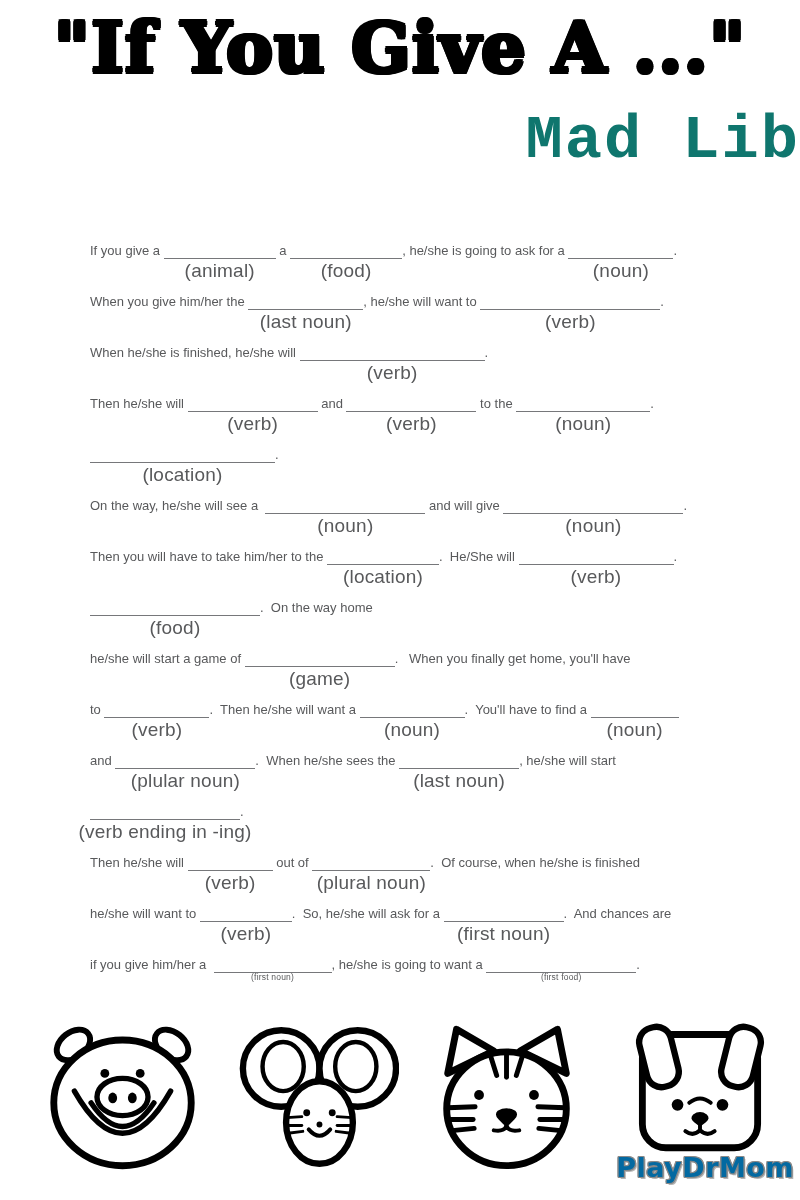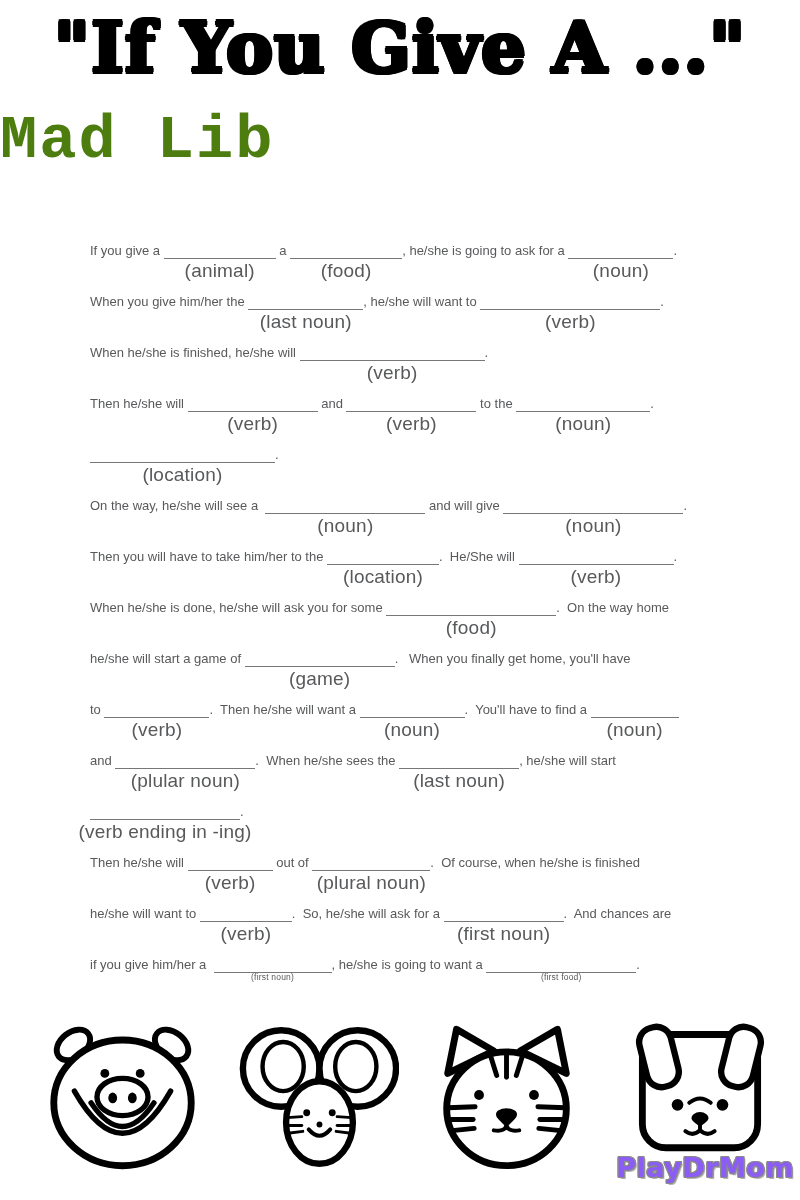--- a/index.html
+++ b/index.html
@@ -8,23 +8,23 @@
     font-family:"Liberation Sans", sans-serif; overflow:hidden;
   }
   .title {
     position:absolute; top:8px; left:0; width:100%; text-align:center;
     font-family:"DejaVu Serif", serif; font-weight:bold; font-size:70px; line-height:1.15;
     color:#000; letter-spacing:1px;
     text-shadow: 2.2px 0 #000, -2.2px 0 #000, 0 1.8px #000, 0 -1.8px #000,
                  1.6px 1.6px #000, -1.6px -1.6px #000, 1.6px -1.6px #000, -1.6px 1.6px #000;
   }
   .subtitle {
-    position:absolute; top:104px; left:0; width:100%; text-align:left;
+    position:absolute; top:104px; left:0; width:100%; text-align:right;
     font-family:"Liberation Mono", monospace; font-weight:600; font-size:62px; line-height:1.2;
-    color:#4d7c0f; letter-spacing:2px;
+    color:#0f766e; letter-spacing:2px;
   }
   .madlib {
     position:absolute; left:90px; top:243px; width:648px;
     font-size:13px; color:#58595b;
   }
   .line { position:relative; height:51px; white-space:pre; }
   .seg  { white-space:pre; }
   .blank {
     display:inline-block; position:relative; height:14px;
     border-bottom:1.4px solid #76777a; vertical-align:-4px;
@@ -34,21 +34,21 @@
     font-size:19px; color:#58595b; white-space:nowrap; letter-spacing:0.2px;
   }
   .lbl.small { font-size:8.5px; top:14px; }
   .animals {
     position:absolute; left:42px; top:1022px; width:742px;
     display:flex; justify-content:space-between; align-items:flex-start;
   }
   .watermark {
     position:absolute; right:6px; top:1152px;
     font-family:"DejaVu Sans", sans-serif; font-weight:bold; font-size:27px;
-    color:#8b5cf6;
+    color:#0369a1;
     text-shadow: 1.2px 0 #8a8a8a, -1.2px 0 #8a8a8a, 0 1.2px #8a8a8a, 0 -1.2px #8a8a8a,
                  1px 1px #8a8a8a, -1px -1px #8a8a8a, 1px -1px #8a8a8a, -1px 1px #8a8a8a,
                  2px 2px 0 #b5b5b5;
     letter-spacing:0.5px;
   }
 </style>
 </head>
 <body>
 
 <div class="page">
@@ -57,21 +57,21 @@
   <div class="subtitle">Mad Lib</div>
 
   <div class="madlib">
       <div class="line"><span class="seg">If you give a </span><span class="blank" style="width: 112px;"><span class="lbl">(animal)</span></span><span class="seg"> a </span><span class="blank" style="width: 112px;"><span class="lbl">(food)</span></span><span class="seg">, he/she is going to ask for a </span><span class="blank" style="width: 105px;"><span class="lbl">(noun)</span></span><span class="seg">.</span></div>
       <div class="line"><span class="seg">When you give him/her the </span><span class="blank" style="width: 115px;"><span class="lbl">(last noun)</span></span><span class="seg">, he/she will want to </span><span class="blank" style="width: 180px;"><span class="lbl">(verb)</span></span><span class="seg">.</span></div>
       <div class="line"><span class="seg">When he/she is finished, he/she will </span><span class="blank" style="width: 185px;"><span class="lbl">(verb)</span></span><span class="seg">.</span></div>
       <div class="line"><span class="seg">Then he/she will </span><span class="blank" style="width: 130px;"><span class="lbl">(verb)</span></span><span class="seg"> and </span><span class="blank" style="width: 130px;"><span class="lbl">(verb)</span></span><span class="seg"> to the </span><span class="blank" style="width: 134px;"><span class="lbl">(noun)</span></span><span class="seg">.</span></div>
       <div class="line"><span class="blank" style="width: 185px;"><span class="lbl">(location)</span></span><span class="seg">.</span></div>
       <div class="line"><span class="seg">On the way, he/she will see a  </span><span class="blank" style="width: 160px;"><span class="lbl">(noun)</span></span><span class="seg"> and will give </span><span class="blank" style="width: 180px;"><span class="lbl">(noun)</span></span><span class="seg">.</span></div>
       <div class="line"><span class="seg">Then you will have to take him/her to the </span><span class="blank" style="width: 112px;"><span class="lbl">(location)</span></span><span class="seg">.  He/She will </span><span class="blank" style="width: 155px;"><span class="lbl">(verb)</span></span><span class="seg">.</span></div>
-      <div class="line"><span class="seg">When he/she is done, he/she will ask you for some </span><span class="blank" style="width: 170px;"><span class="lbl">(food)</span></span><span class="seg">.  On the way home</span></div>
+      <div class="line"><span class="blank" style="width: 170px;"><span class="lbl">(food)</span></span><span class="seg">.  On the way home</span></div>
       <div class="line"><span class="seg">he/she will start a game of </span><span class="blank" style="width: 150px;"><span class="lbl">(game)</span></span><span class="seg">.   When you finally get home, you'll have</span></div>
       <div class="line"><span class="seg">to </span><span class="blank" style="width: 105px;"><span class="lbl">(verb)</span></span><span class="seg">.  Then he/she will want a </span><span class="blank" style="width: 105px;"><span class="lbl">(noun)</span></span><span class="seg">.  You'll have to find a </span><span class="blank" style="width: 88px;"><span class="lbl">(noun)</span></span></div>
       <div class="line"><span class="seg">and </span><span class="blank" style="width: 140px; text-align: right;"><span class="lbl">(plular noun)</span></span><span class="seg">.  When he/she sees the </span><span class="blank" style="width: 120px;"><span class="lbl">(last noun)</span></span><span class="seg">, he/she will start</span></div>
       <div class="line"><span class="blank" style="width: 150px;"><span class="lbl">(verb ending in -ing)</span></span><span class="seg">.</span></div>
       <div class="line"><span class="seg">Then he/she will </span><span class="blank" style="width: 85px;"><span class="lbl">(verb)</span></span><span class="seg"> out of </span><span class="blank" style="width: 118px;"><span class="lbl">(plural noun)</span></span><span class="seg">.  Of course, when he/she is finished</span></div>
       <div class="line"><span class="seg">he/she will want to </span><span class="blank" style="width: 92px;"><span class="lbl">(verb)</span></span><span class="seg">.  So, he/she will ask for a </span><span class="blank" style="width: 120px;"><span class="lbl">(first noun)</span></span><span class="seg">.  And chances are</span></div>
       <div class="line"><span class="seg">if you give him/her a  </span><span class="blank" style="width: 118px;"><span class="lbl small">(first noun)</span></span><span class="seg">, he/she is going to want a </span><span class="blank" style="width: 150px;"><span class="lbl small">(first food)</span></span><span class="seg">.</span></div>
     </div>
 
   <div class="animals">

